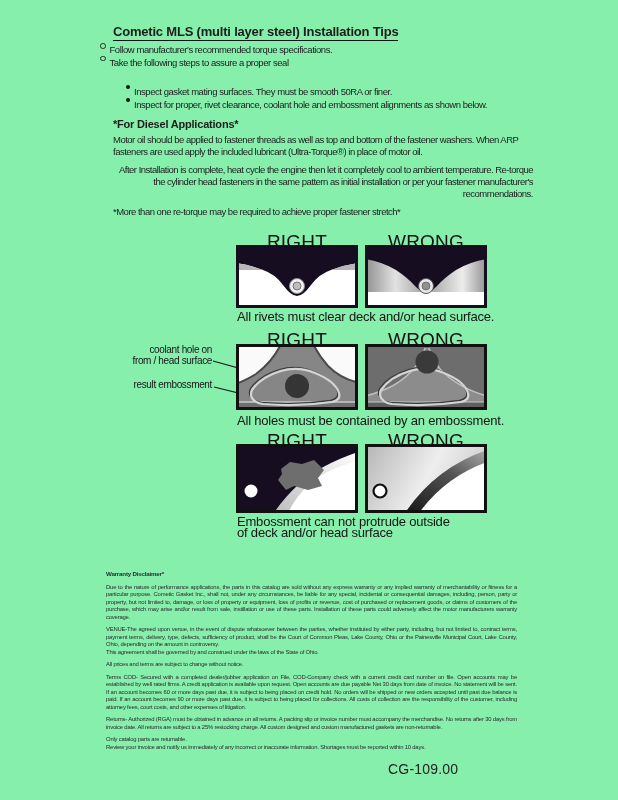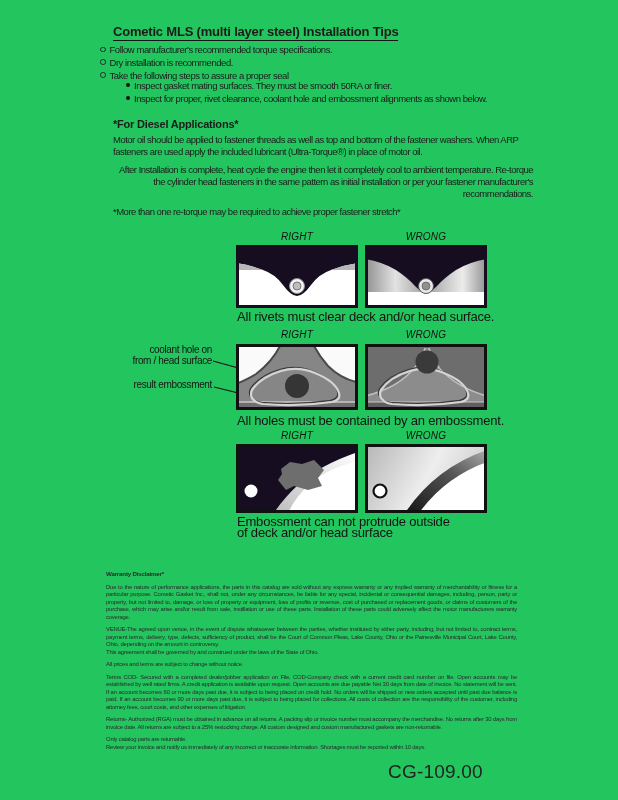--- a/index.html
+++ b/index.html
@@ -1,60 +1,56 @@
 <!DOCTYPE html>
 <html style="--diagram-ink: #170d20; --text-ink: #1c1c1c; --deck-gray: #b8b8b8;"><head>
 <meta charset="utf-8">
 <style>
   html,body{margin:0;padding:0;background:#fff;}
   .page{
-    position:relative;width:618px;height:800px;background:#22c55e;overflow:hidden;
+    position:relative;width:618px;height:800px;background:#86efac;overflow:hidden;
     font-family:"Liberation Sans","DejaVu Sans",sans-serif;color:var(--text-ink,#1c1c1c);
   }
   .abs{position:absolute;}
   .page-title{
     left:113px;top:24px;font-size:13px;font-weight:bold;letter-spacing:-0.2px;
     border-bottom:1.5px solid #151515;padding-bottom:1px;white-space:nowrap;
   }
   ul.tips{left:100px;top:44px;list-style:none;margin:0;padding:0;font-size:9.5px;letter-spacing:-0.45px;}
-  ul.tips li{display:flex;align-items:center;line-height:12.8px;}
-  ul.tips.sub{left:126px;top:80px;}
+  ul.tips li{display:flex;align-items:flex-start;line-height:12.8px;}
+  ul.tips.sub{left:126px;top:86px;}
   .ring{flex:0 0 auto;width:3.5px;height:3.5px;border:1px solid #2a2a2a;border-radius:50%;margin-right:4px;position:relative;top:-1px;}
   .dot{flex:0 0 auto;width:4px;height:4px;background:#111;border-radius:50%;margin-right:4px;position:relative;top:-1px;}
   .diesel-heading{left:113px;top:118px;font-size:11px;font-weight:bold;letter-spacing:-0.2px;white-space:nowrap;}
   .body-para{left:113px;width:420px;font-size:9.5px;line-height:12px;letter-spacing:-0.5px;}
   .p1{top:134px;}
   .p2{top:164px;text-align:right;}
   .p-note{top:206px;white-space:nowrap;}
-  .fig-label{width:122px;text-align:center;font-size:10px;letter-spacing:0.2px;color:#121212;white-space:nowrap;font-style:italic;}
+  .fig-label{width:122px;text-align:center;font-size:19px;letter-spacing:0.2px;color:#121212;white-space:nowrap;}
   .fig-box{width:122px;}
   .fig-box svg{display:block;}
   .fig-caption{font-size:13px;letter-spacing:-0.2px;line-height:11px;color:#141414;}
   .annot{text-align:right;font-size:10px;line-height:11px;letter-spacing:-0.35px;color:#161616;}
   .legal{left:106px;top:570px;width:411px;font-size:5.9px;line-height:7.5px;letter-spacing:-0.2px;color:#2b2b2b;text-align:justify;}
   .legal h3{font-size:6.2px;margin:0 0 6px 0;font-weight:bold;}
   .legal p{margin:0 0 5px 0;}
   .legal p.tight{margin-bottom:0;}
-  .page-number{left:388px;top:761px;font-size:19px;letter-spacing:0.2px;color:#222;white-space:nowrap;}
+  .page-number{left:388px;top:761px;font-size:14px;letter-spacing:0.2px;color:#222;white-space:nowrap;}
 </style>
 </head>
 <body>
 
 <div class="page">
 
   <div class="abs page-title">Cometic MLS (multi layer steel) Installation Tips</div>
 
   <ul class="abs tips">
     <li>
         <span class="ring"></span>
         <span>Follow manufacturer's recommended torque specifications.</span>
-      </li>
-    <li>
-        <span class="ring"></span>
-        <span>Dry installation is recommended.</span>
       </li>
     <li>
         <span class="ring"></span>
         <span>Take the following steps to assure a proper seal</span>
       </li>
   </ul>
   <ul class="abs tips sub">
     <li>
         <span class="dot"></span>
         <span>Inspect gasket mating surfaces.  They must be smooth 50RA or finer.</span>

